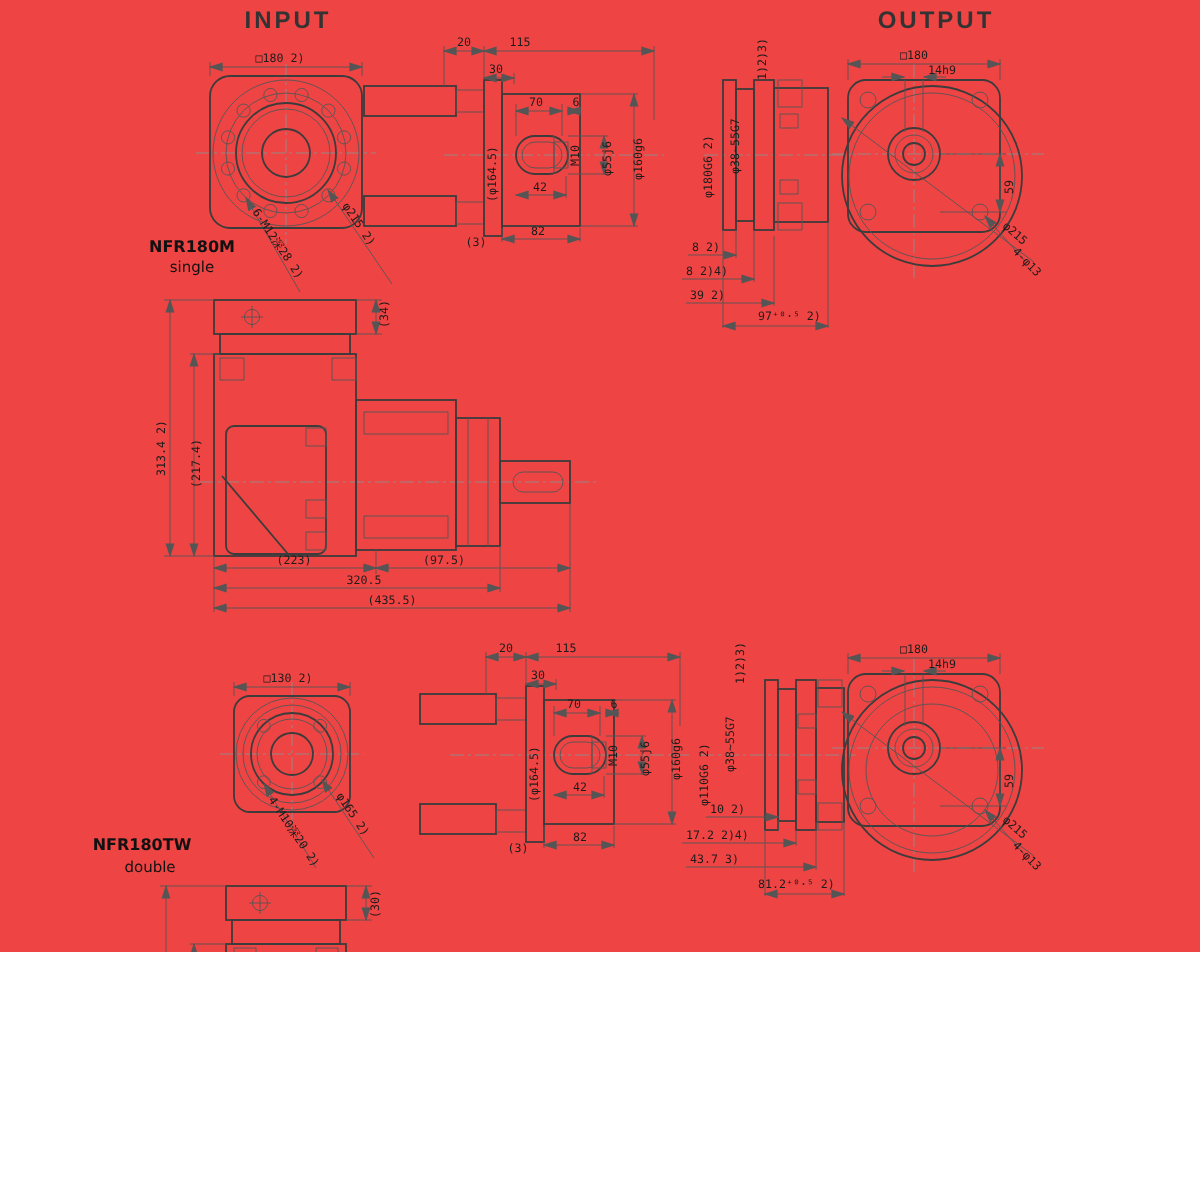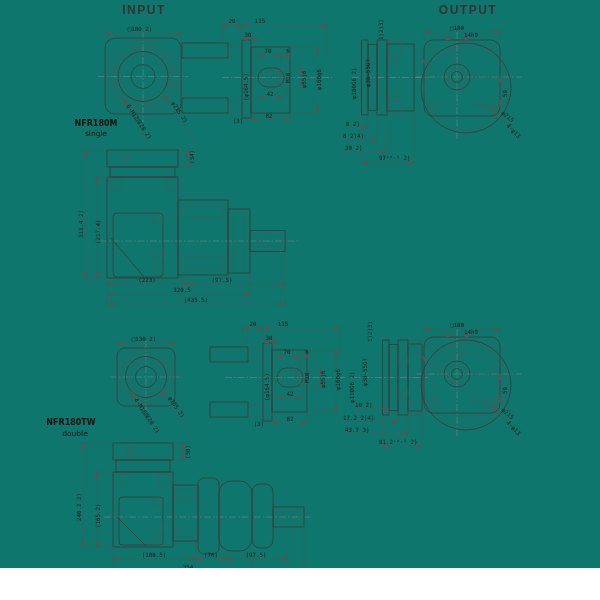--- a/index.html
+++ b/index.html
@@ -1,16 +1,16 @@
 <!DOCTYPE html>
 <html><head>
 <meta charset="utf-8">
 <style>
   html,body{margin:0;padding:0;background:#fff;}
-  #stage{position:relative;width:600px;height:568px;background:#0f766e;overflow:hidden;}
+  #stage{position:relative;width:600px;height:476px;background:#ef4444;overflow:hidden;}
   svg{display:block;}
   .ol{fill:none;stroke:#3c3c3c;stroke-width:.9;}
   .tl{fill:none;stroke:#555;stroke-width:.45;}
   .cl{fill:none;stroke:#8f8f8f;stroke-width:.45;stroke-dasharray:7 2 1.5 2;}
   .dl{fill:none;stroke:#555;stroke-width:.45;marker-start:url(#ma);marker-end:url(#ma);}
   .ld{fill:none;stroke:#555;stroke-width:.45;marker-end:url(#ma);}
   text.t{font:5.8px "DejaVu Sans Mono","Liberation Mono",monospace;fill:#1c1c1c;}
   text.tm{text-anchor:middle;}
   text.hdr{font:bold 12px "Liberation Sans",sans-serif;fill:#333;letter-spacing:1.5px;text-anchor:middle;}
   text.mdl{font:bold 8px "DejaVu Sans",sans-serif;fill:#111;text-anchor:middle;}

